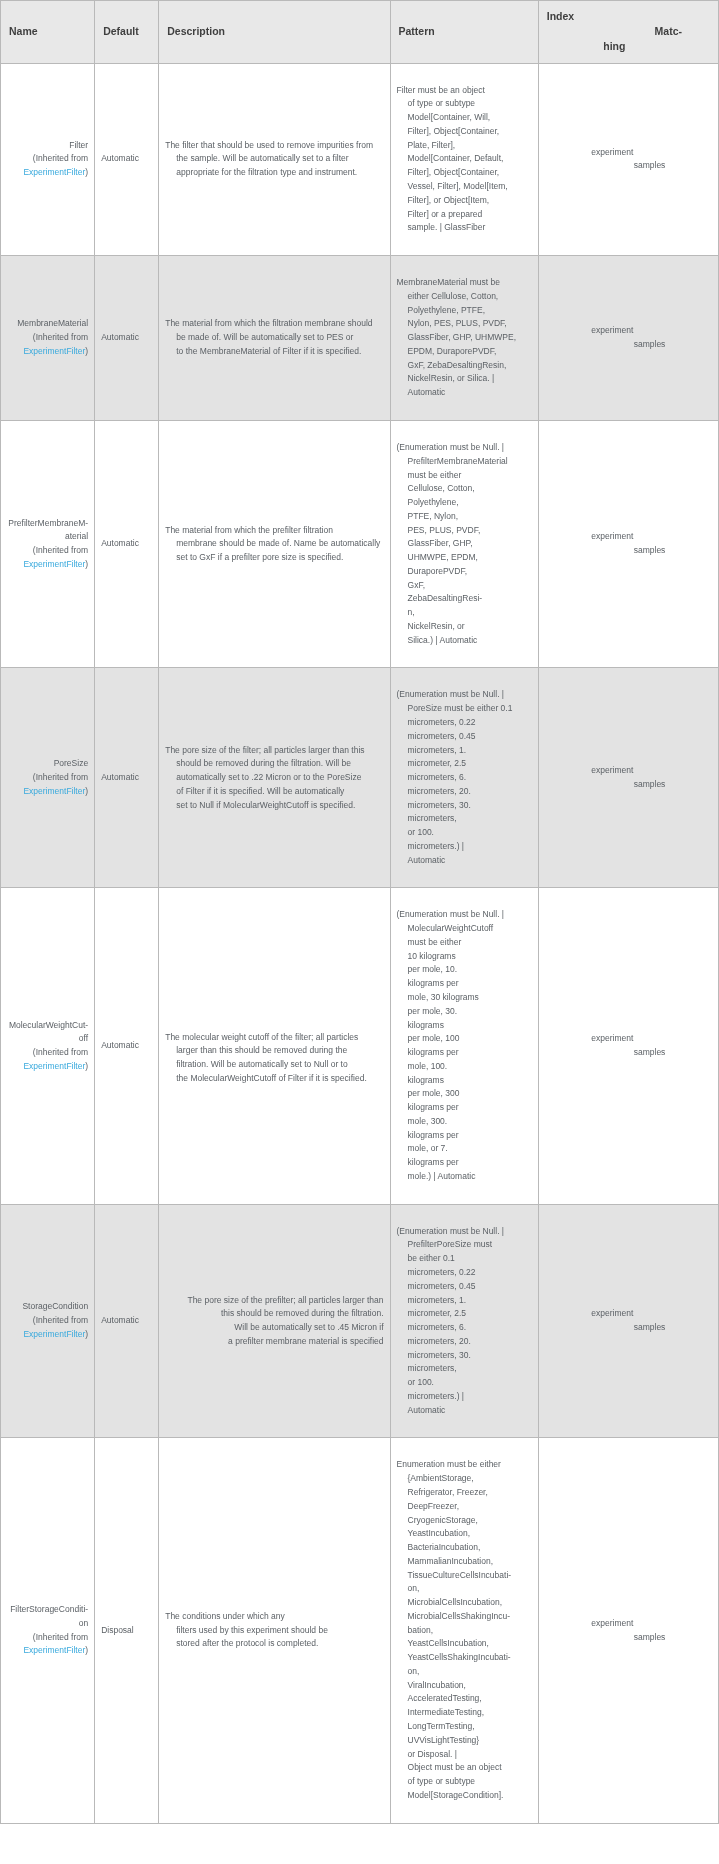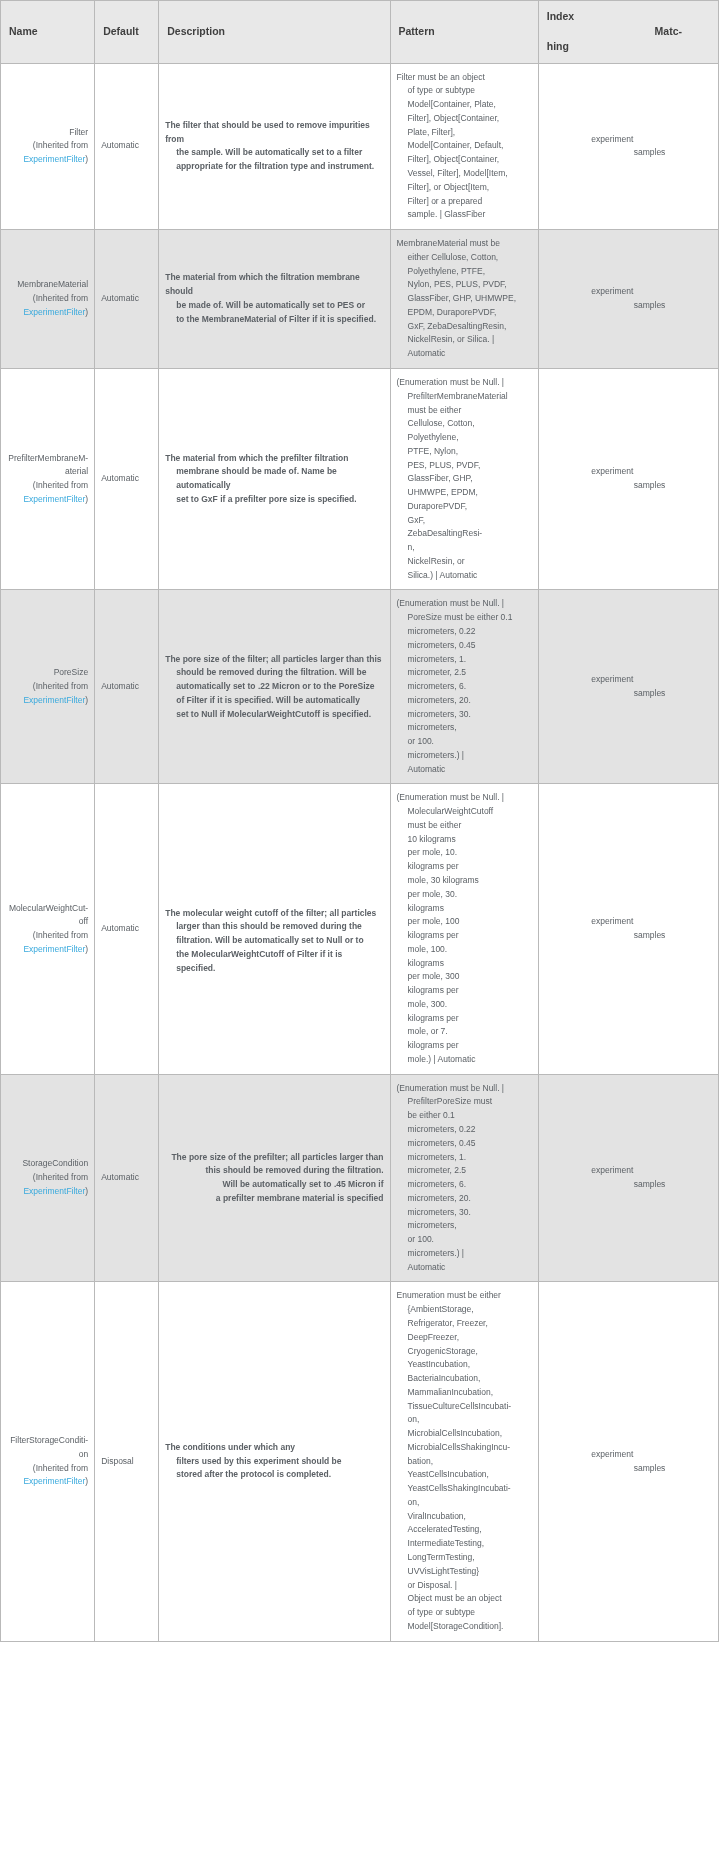--- a/index.html
+++ b/index.html
@@ -32,48 +32,48 @@
     text-align: left;
     vertical-align: middle;
     padding: 8px 8px;
     line-height: 1.45;
   }
   th.th-index {
     text-align: left;
   }
   th.th-index .idx-l1 { display: block; text-align: left; }
   th.th-index .idx-l2 { display: block; text-align: right; padding-right: 28px;}
-  th.th-index .idx-l3 { display: block; text-align: left; padding-right: 28px;}
+  th.th-index .idx-l3 { display: block; text-align: center; padding-right: 28px;}
 
   .doc-table td {
     border: 1px solid #b9b9b9;
     font-size: 8.5px;
     color: #5c6166;
     vertical-align: middle;
-    padding: 7px 6px;
+    padding: 20px 6px;
     line-height: 1.62;
   }
   tr.alt td { background: #e3e3e3; }
   tr.norm td { background: #ffffff; }
 
   .cell-name      { text-align: right; }
   .cell-default   { text-align: left; }
   .cell-desc      { text-align: center; }
   .cell-pattern   { text-align: center; }
   .cell-index     { text-align: center; margin-top: 31px; }
 
   .name-main { display: block; }
   .name-sub  { display: block; padding-left: 6px; }
   .name-link { color: #38a9dd; padding-left: 6px; }
 
   .desc-block, .pattern-block, .index-block {
     display: inline-block;
     text-align: left;
   }
-  .desc-block  { width: 100%; font-weight: bold; }
+  .desc-block  { width: 100%; }
   .pattern-block { width: 100%; }
   .index-block { width: 74px; }
 
   .hang { display: block; }
   .hang .ln { display: block; }
   .hang .ln.ind1 { padding-left: 11px; }
 </style>
 </head>
 <body>
 
@@ -110,21 +110,21 @@
           <span class="desc-block hang" style="width: auto;">
             <span class="ln">The filter that should be used to remove impurities from</span>
             <span class="ln ind1">the sample.  Will be automatically set to a filter</span>
             <span class="ln ind1">appropriate for the filtration type and instrument.</span>
           </span>
         </td>
         <td class="cell-pattern">
           <span class="pattern-block hang" style="width: auto;">
             <span class="ln">Filter must be an object</span>
             <span class="ln ind1">of type or subtype</span>
-            <span class="ln ind1">Model[Container, Plate,</span>
+            <span class="ln ind1">Model[Container, Will,</span>
             <span class="ln ind1">Filter], Object[Container,</span>
             <span class="ln ind1">Plate, Filter],</span>
             <span class="ln ind1">Model[Container, Default,</span>
             <span class="ln ind1">Filter], Object[Container,</span>
             <span class="ln ind1">Vessel, Filter], Model[Item,</span>
             <span class="ln ind1">Filter], or Object[Item,</span>
             <span class="ln ind1">Filter] or a prepared</span>
             <span class="ln ind1">sample. | GlassFiber</span>
           </span>
         </td>

